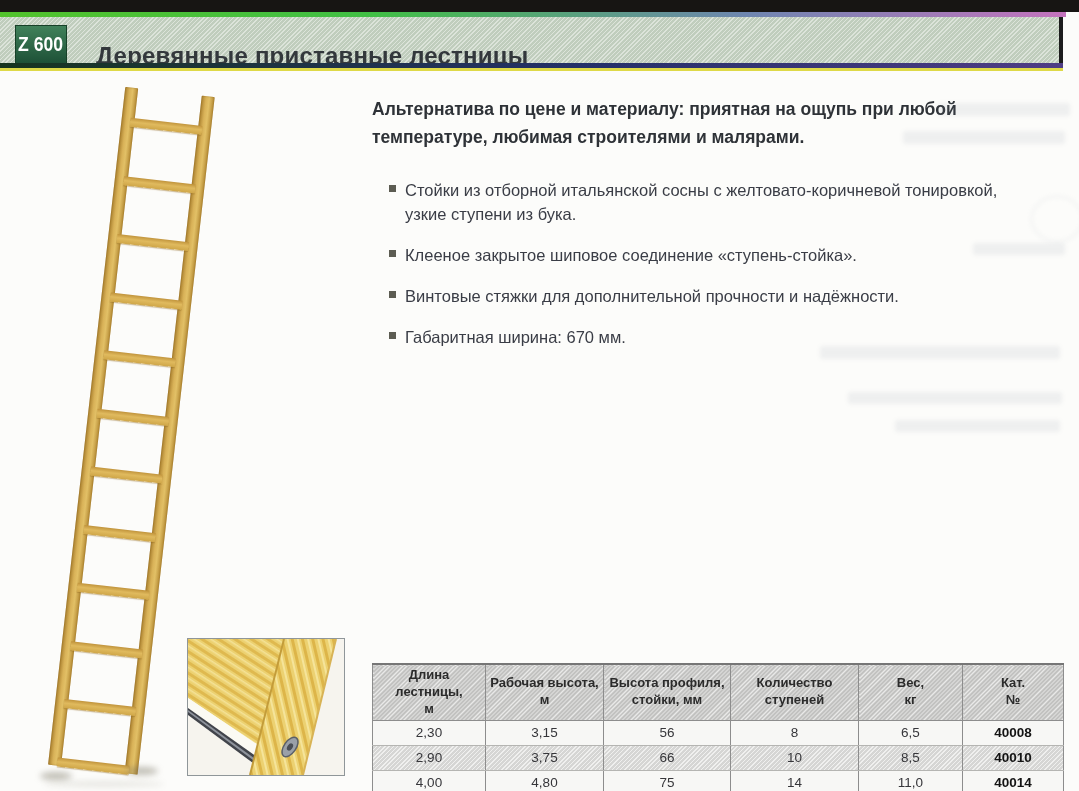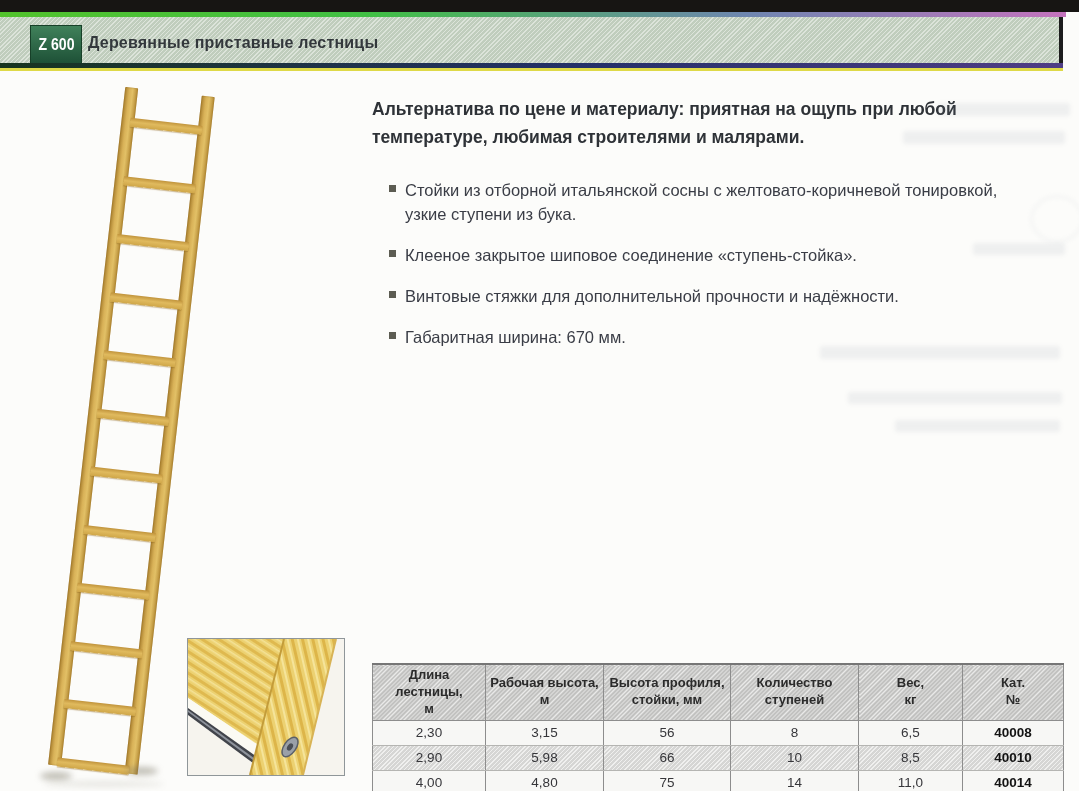--- a/index.html
+++ b/index.html
@@ -10,27 +10,27 @@
   }
 
   
   .topbar { position:absolute; left:0; top:0; width:1079px; height:12px; background:#171513; }
   .accent-line { position:absolute; left:0; top:12px; width:1066px; height:5px;
     background:linear-gradient(90deg,#52c22c,#41bf45 35%,#6e86b0 70%,#c473bd); }
   .header-band { position:absolute; left:0; top:17px; width:1059px; height:46px;
     background-color:#cad5c6;
     background-image:repeating-linear-gradient(135deg, rgba(255,255,255,0.35) 0 1px, rgba(165,185,165,0.28) 1px 3px);
     border-right:4px solid #1d1d1d; }
-  .code-badge { position:absolute; left:30px; top:8px; width:50px; height:37px;
+  .code-badge { position:absolute; left:15px; top:8px; width:50px; height:37px;
     background:linear-gradient(180deg,#40815a,#1e5137); border:1px solid #174028;
-    color:#ffffff; font-weight:bold; font-size:16px;
+    color:#ffffff; font-weight:bold; font-size:20px;
     display:flex; align-items:center; justify-content:center; }
   .code-badge span { display:inline-block; transform:scaleX(0.88); white-space:nowrap; }
-  .page-title { position:absolute; left:80px; top:9px; margin:8px;
-    font-size:16px; font-weight:bold; color:#33383c; letter-spacing:0.2px; }
+  .page-title { position:absolute; left:80px; top:9px; margin:16px;
+    font-size:24px; font-weight:bold; color:#33383c; letter-spacing:0.2px; }
   .underline-dark { position:absolute; left:0; top:63px; width:1063px; height:5px;
     background:linear-gradient(90deg,#17351f,#243069 55%,#4f3d85); }
   .underline-yellow { position:absolute; left:0; top:68px; width:1063px; height:3px; background:#ded947; }
 
   
   .copy { position:absolute; left:372px; top:96px; width:672px; }
   .intro { margin:0 0 28px 0; font-size:17.5px; font-weight:bold; color:#2e3237; line-height:1.58; }
   .features { list-style:none; margin:16px; padding:0; }
   .features li { position:relative; padding-left:17px; margin-bottom:17px;
     font-size:16.5px; color:#3a3d46; line-height:1.45; }
@@ -189,21 +189,21 @@
       <tr>
         <td>2,30</td>
         <td>3,15</td>
         <td>56</td>
         <td>8</td>
         <td>6,5</td>
         <td class="cat">40008</td>
       </tr>
       <tr>
         <td>2,90</td>
-        <td>5,98</td>
+        <td>3,75</td>
         <td>66</td>
         <td>10</td>
         <td>8,5</td>
         <td class="cat">40010</td>
       </tr>
       <tr>
         <td>4,00</td>
         <td>4,80</td>
         <td>75</td>
         <td>14</td>

